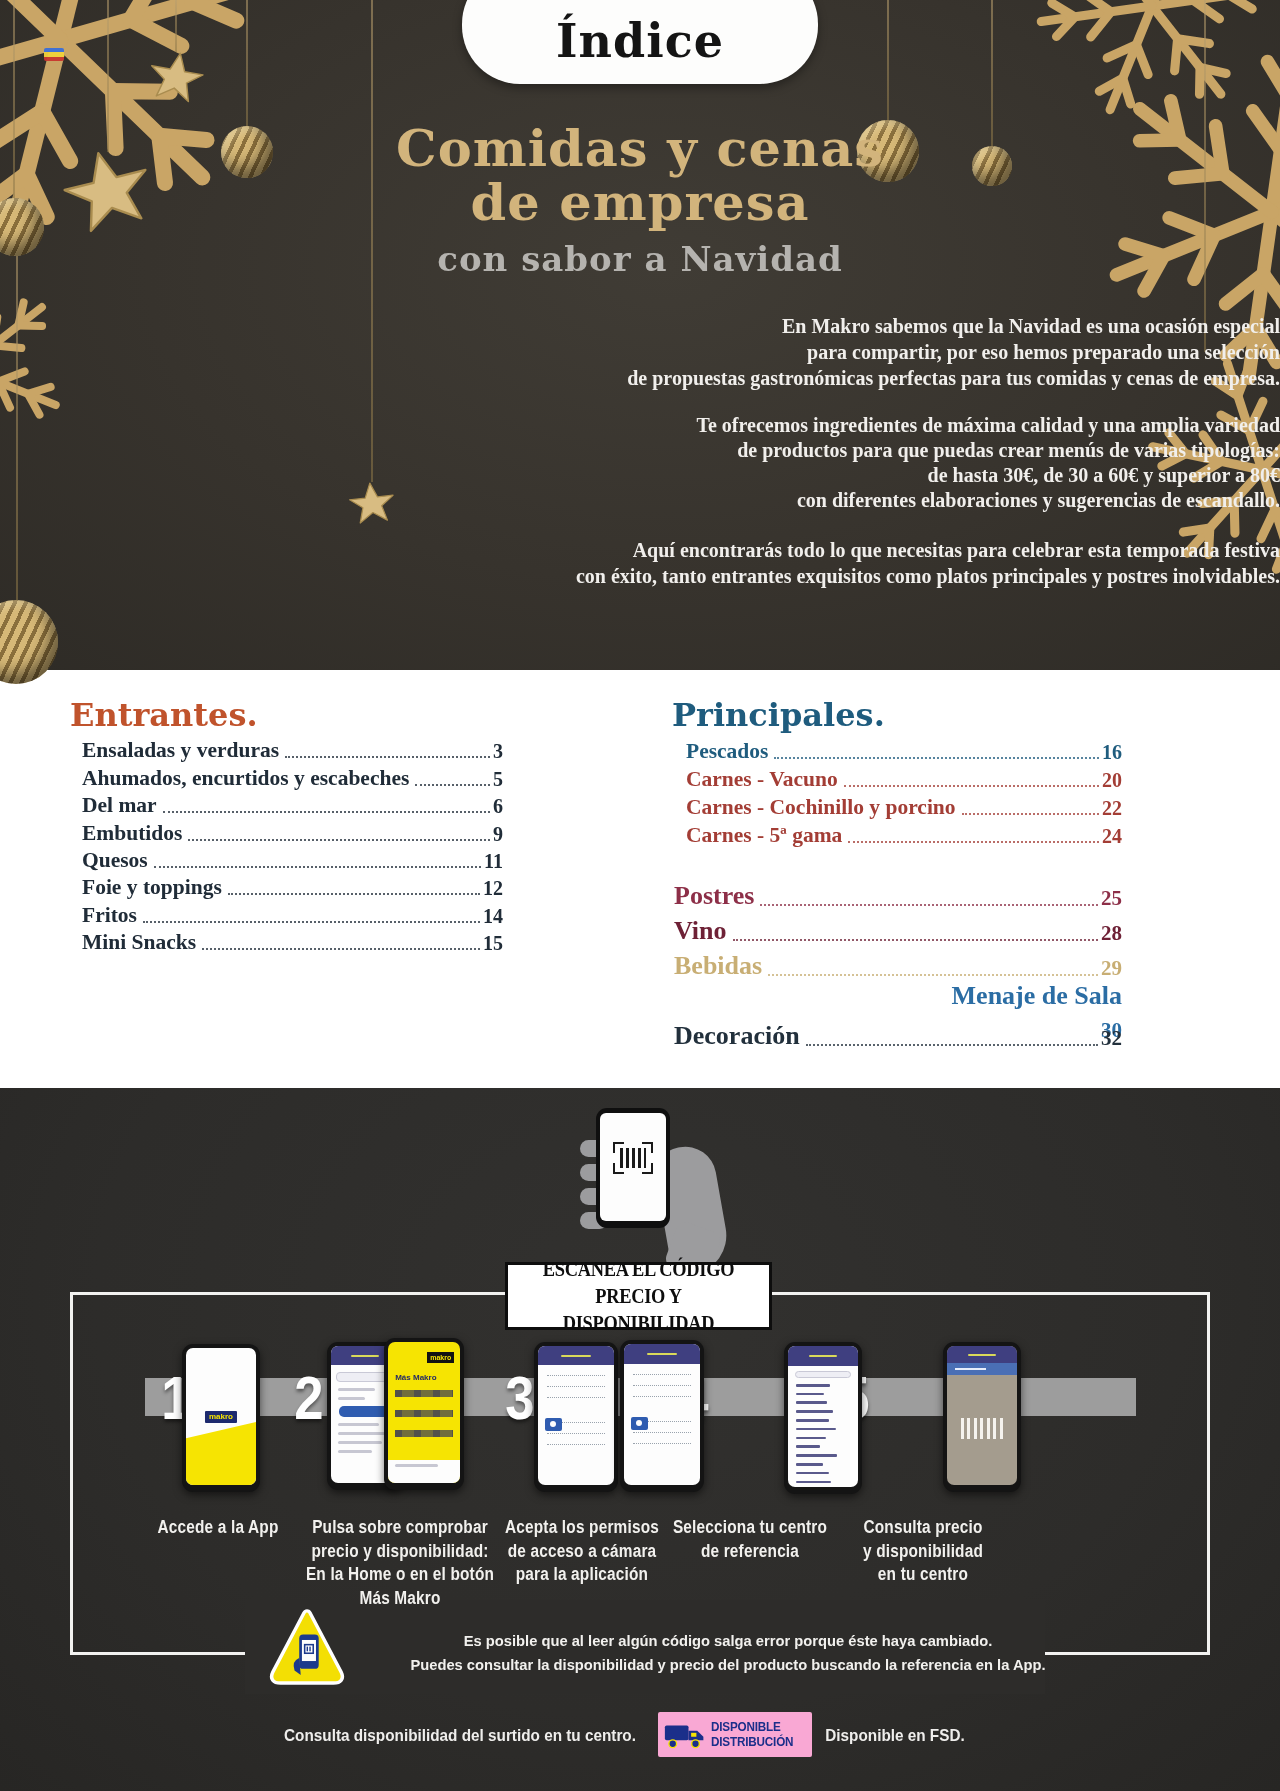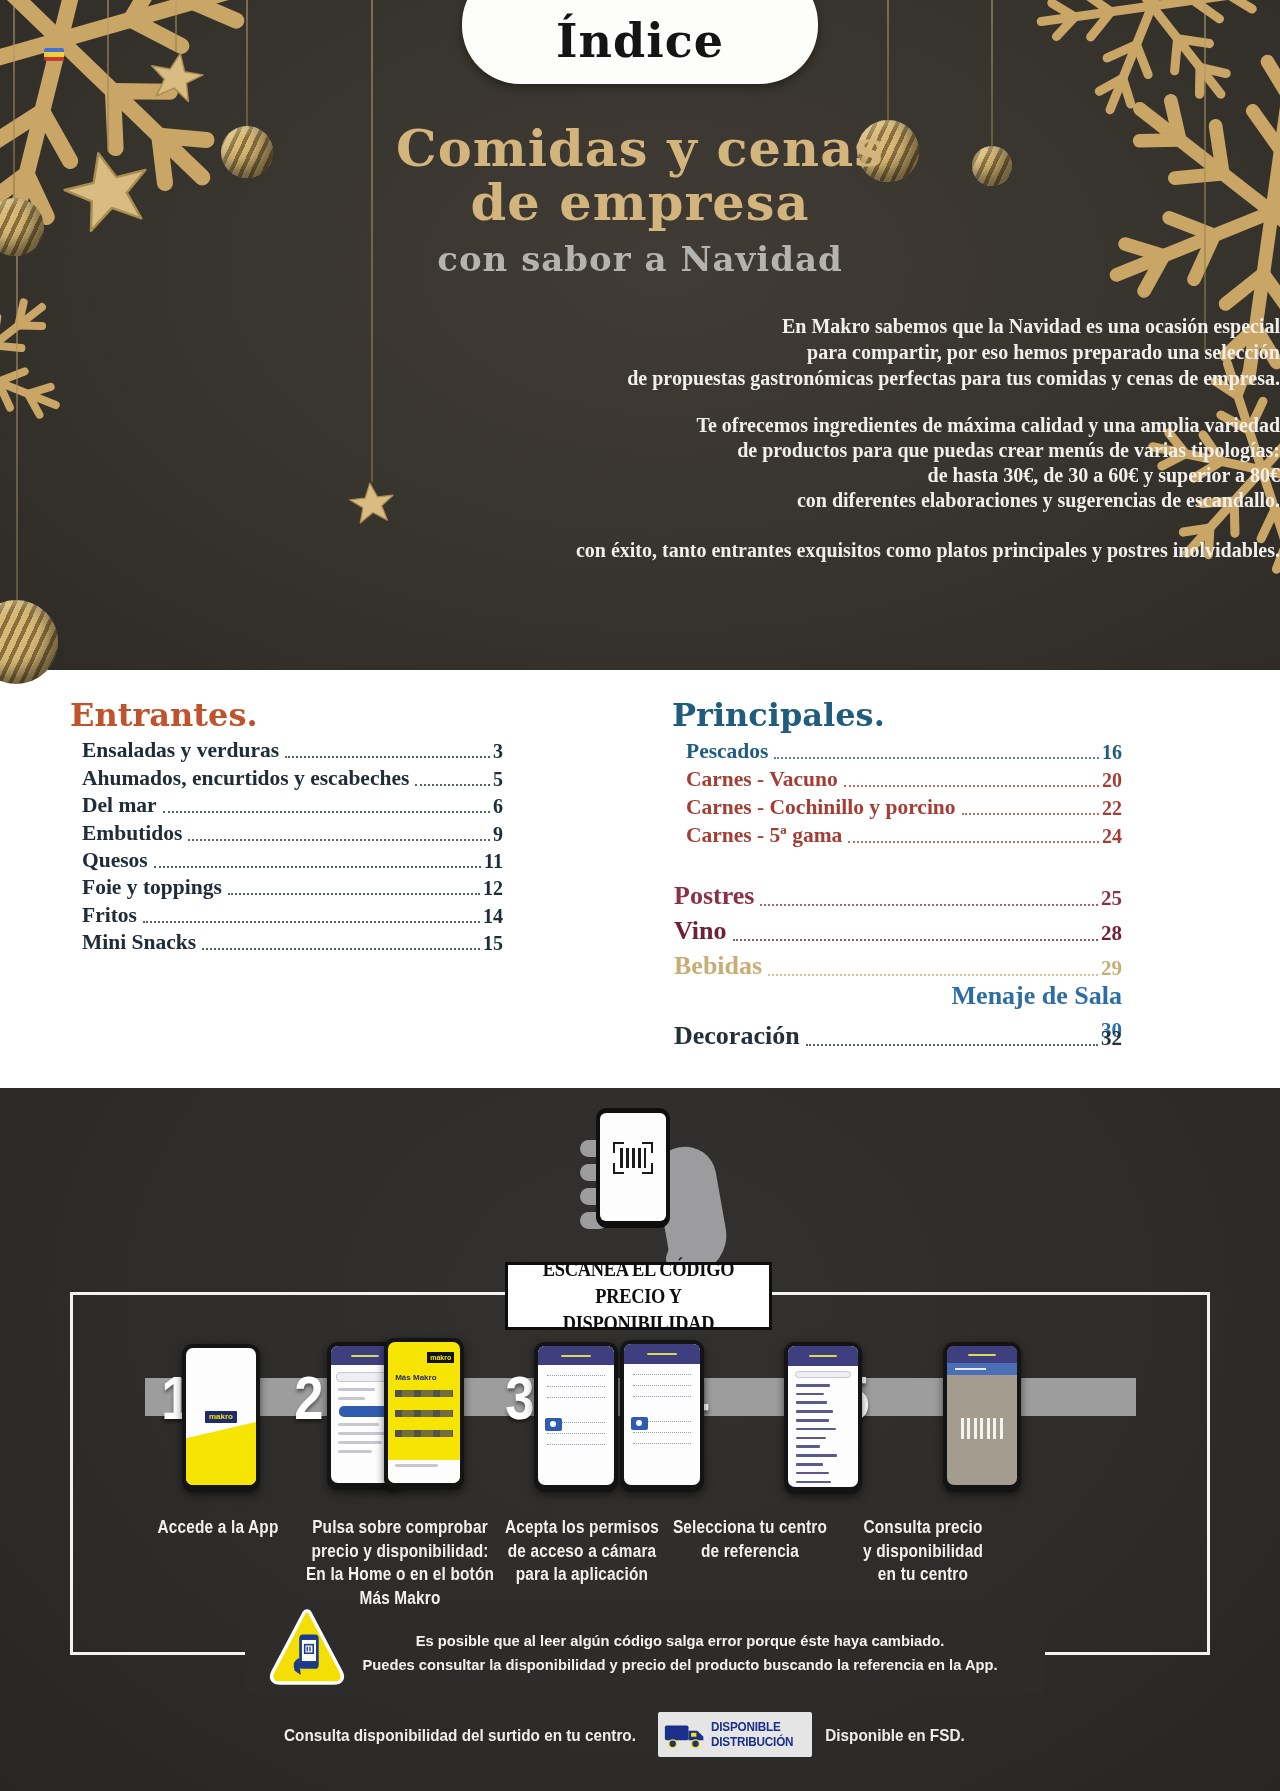--- a/index.html
+++ b/index.html
@@ -121,29 +121,29 @@
   .bcode{position:absolute;left:20%;right:20%;top:52%;height:15%;
      background:repeating-linear-gradient(90deg,#f5f3ee 0 3px,transparent 3px 6.5px);}
 
   .cap{z-index:3;transform:translateX(-50%) scaleX(.88);transform-origin:center top;text-align:center;
        white-space:pre-line;font-family:"Liberation Sans",sans-serif;font-weight:bold;
        font-size:17.5px;line-height:23.5px;color:#f2f1ee;letter-spacing:.2px;}
 
   
   .note-strip{left:245px;top:1600px;width:800px;height:94px;background:#2d2c2a;z-index:2;}
   .warn-tri{left:268px;top:1608px;width:78px;height:78px;z-index:4;}
-  .note{left:680px;top:1629px;transform:translateX(-50%);z-index:4;text-align:center;
+  .note{left:728px;top:1629px;transform:translateX(-50%);z-index:4;text-align:center;
         font-family:"Liberation Sans",sans-serif;font-weight:bold;font-size:15.5px;line-height:24px;
         color:#f2f1ee;white-space:nowrap;}
   .note div{transform:scaleX(.95);}
 
   
   .foot-txt{z-index:3;transform:translateX(-50%) scaleX(.9);font-family:"Liberation Sans",sans-serif;
             font-weight:bold;font-size:17px;color:#efeeec;white-space:nowrap;}
-  .dispo{left:658px;top:1712px;width:154px;height:45px;background:#e5e5e5;border-radius:2px;z-index:3;
+  .dispo{left:658px;top:1712px;width:154px;height:45px;background:#f9a8d4;border-radius:2px;z-index:3;
          display:flex;align-items:center;padding:0 6px;box-sizing:border-box;gap:5px;}
   .dispo .txt{font-family:"Liberation Sans",sans-serif;font-weight:bold;font-size:13px;line-height:14.5px;
          color:#1b2f8a;transform:scaleX(.9);transform-origin:left center;letter-spacing:-.2px;}
 </style>
 </head>
 <body>
 
 <svg width="0" height="0" style="position:absolute">
   <defs>
     <g id="sf-arm" stroke="#c9a566" stroke-width="7" stroke-linecap="round" fill="none">
@@ -213,20 +213,21 @@
     <div>para compartir, por eso hemos preparado una selección</div>
     <div>de propuestas gastronómicas perfectas para tus comidas y cenas de empresa.</div>
   </div>
   <div class="abs para p2" style="top:413px;">
     <div>Te ofrecemos ingredientes de máxima calidad y una amplia variedad</div>
     <div>de productos para que puedas crear menús de varias tipologías:</div>
     <div>de hasta 30€, de 30 a 60€ y superior a 80€</div>
     <div>con diferentes elaboraciones y sugerencias de escandallo.</div>
   </div>
   <div class="abs para" style="top:537px;">
+    <div>Aquí encontrarás todo lo que necesitas para celebrar esta temporada festiva</div>
     <div>con éxito, tanto entrantes exquisitos como platos principales y postres inolvidables.</div>
   </div>
 
   <div class="abs toc-h h-entr" style="left:70px;top:694px;">Entrantes.</div>
   <div class="abs tcol" style="left:82px;top:736px;width:421px;">
     <div class="trow sm c-ink">
         <span class="lbl">Ensaladas y verduras</span>
         <span class="leader"></span>
         <span class="pg">3</span>
       </div>

